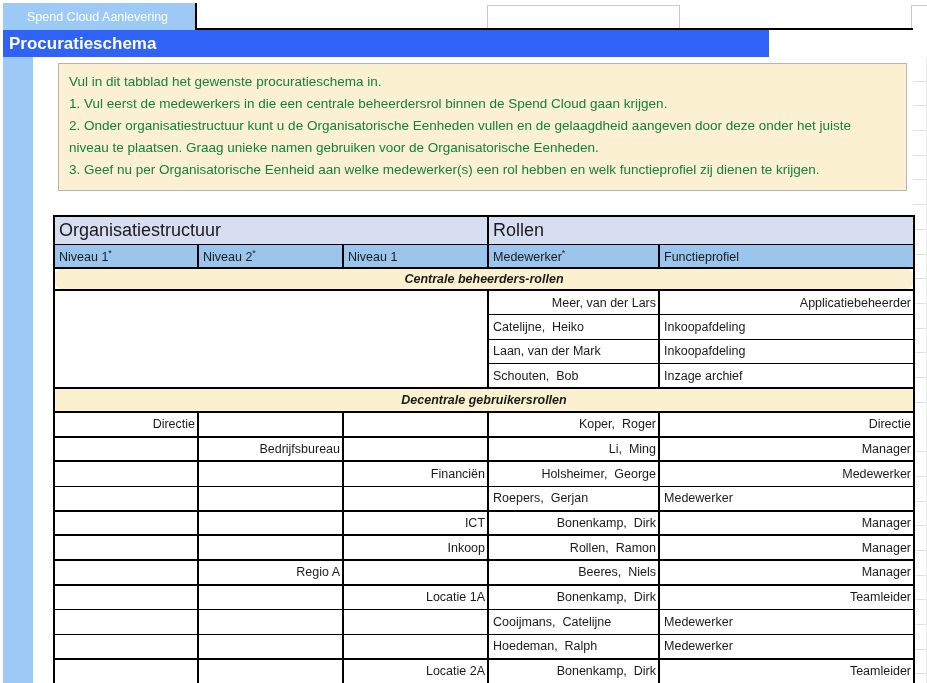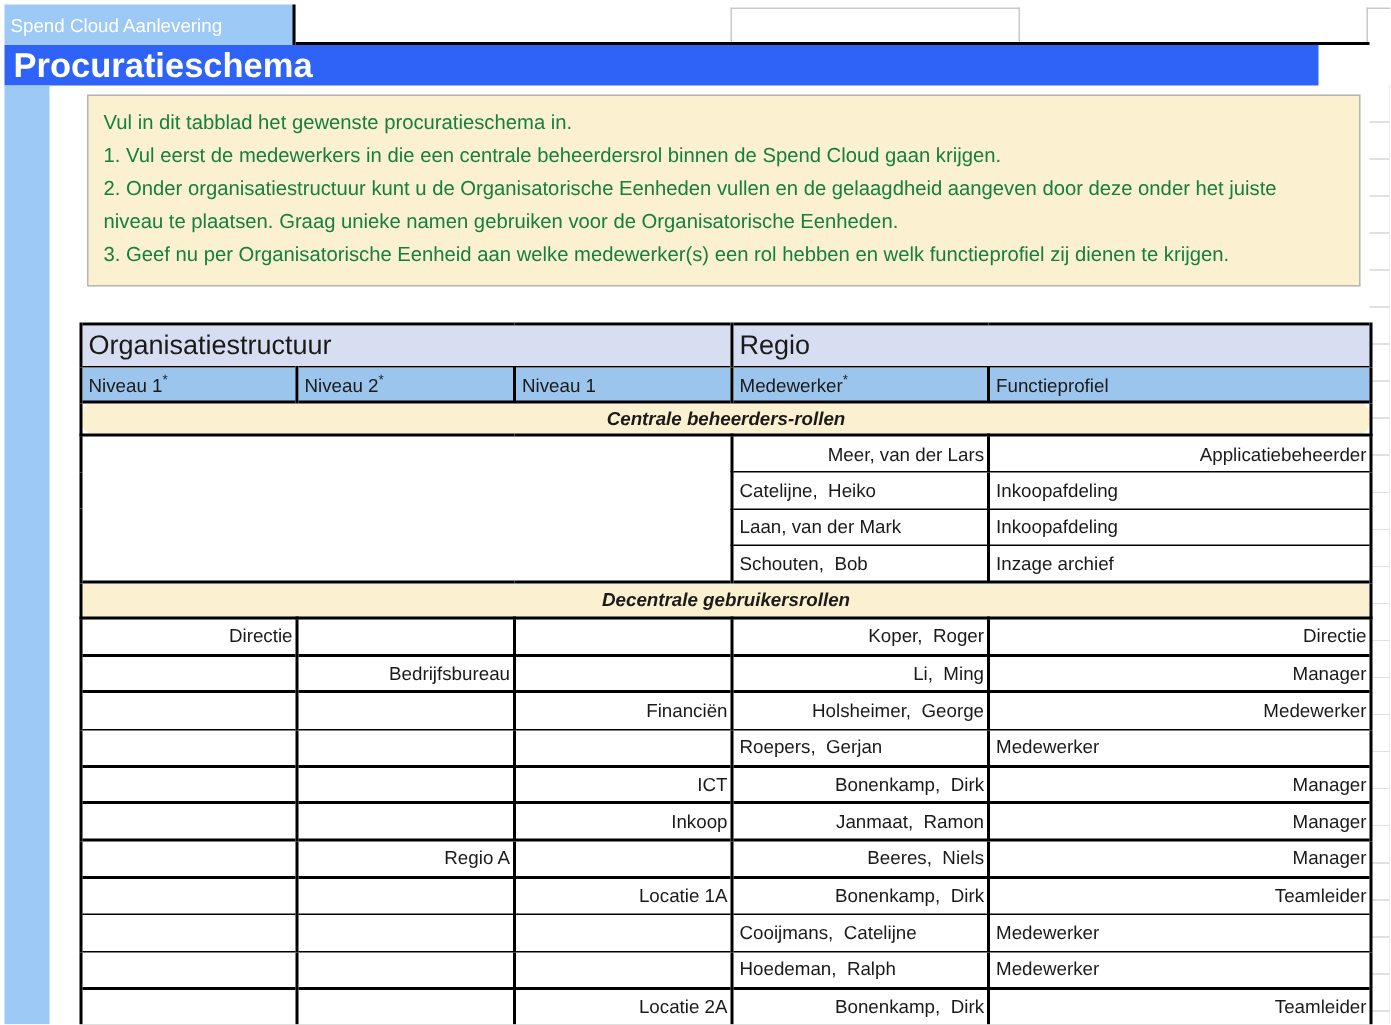--- a/index.html
+++ b/index.html
@@ -4,29 +4,29 @@
 <style>
   html,body{margin:0;padding:0;background:#fff;}
   .page{position:relative;width:927px;height:683px;background:#fff;overflow:hidden;
         font-family:"Liberation Sans",sans-serif;color:#1a1a1a;}
 
   
   .tabbar{position:absolute;left:3px;top:3px;width:910px;height:27px;}
   .tabline{position:absolute;left:194px;right:0;bottom:0;height:2px;background:#000;}
   .tab-active{position:absolute;left:0;top:0;bottom:0;width:194px;background:#9cc9f5;
               border-right:2px solid #000;color:#fff;font-size:12.5px;
-              display:flex;align-items:center;padding-left:4px;box-sizing:border-box;}
+              display:flex;align-items:center;padding-left:24px;box-sizing:border-box;}
   .tab-ghost{position:absolute;top:2px;bottom:2px;background:#fff;
              border:1px solid #c9c9c9;border-bottom:none;box-sizing:border-box;}
   .tab-ghost.g1{left:484px;width:193px;}
   .tab-ghost.g2{left:908px;width:19px;border-right:none;}
 
   
-  .titlebar{position:absolute;left:3px;top:30px;width:876px;height:27px;background:#2f63f7;
-            color:#fff;font-size:23px;font-weight:bold;display:flex;align-items:center;
+  .titlebar{position:absolute;left:3px;top:30px;width:766px;height:27px;background:#2f63f7;
+            color:#fff;font-size:17px;font-weight:bold;display:flex;align-items:center;
             padding-left:6px;box-sizing:border-box;}
 
   
   .leftstrip{position:absolute;left:3px;top:57px;width:30px;bottom:0;background:#9cc9f5;}
   .gridstrip{position:absolute;left:913px;right:0;top:57px;bottom:0;
              background:repeating-linear-gradient(to bottom,#fff 0,#fff 23.7px,#e0e0e0 23.7px,#e0e0e0 24.7px);
              border-right:1px solid #ececec;box-sizing:border-box;}
 
   
   .instructions{position:absolute;left:58px;top:63px;width:849px;box-sizing:border-box;
@@ -84,21 +84,21 @@
       <colgroup>
         <col style="width:144px">
           <col style="width:145px">
           <col style="width:145px">
         <col style="width:171px">
           <col style="width:255px">
       </colgroup>
       <thead>
         <tr>
           <th class="group" colspan="3">Organisatiestructuur</th>
-          <th class="group" colspan="2">Regio</th>
+          <th class="group" colspan="2">Rollen</th>
         </tr>
         <tr>
           <th class="colhead"><span>Niveau 1</span><sup>*</sup></th>
           <th class="colhead"><span>Niveau 2</span><sup>*</sup></th>
           <th class="colhead"><span>Niveau 1</span><sup></sup></th>
           <th class="colhead"><span>Medewerker</span><sup>*</sup></th>
           <th class="colhead"><span>Functieprofiel</span><sup></sup></th>
         </tr>
       </thead>
       <tbody id="proc-body">
@@ -157,21 +157,21 @@
             <td></td>
             <td></td>
             <td>ICT</td>
             <td>Bonenkamp,  Dirk</td>
             <td>Manager</td>
           </tr>
           <tr class="r-data block">
             <td></td>
             <td></td>
             <td>Inkoop</td>
-            <td>Janmaat,  Ramon</td>
+            <td>Rollen,  Ramon</td>
             <td>Manager</td>
           </tr>
           <tr class="r-data block">
             <td></td>
             <td>Regio A</td>
             <td></td>
             <td>Beeres,  Niels</td>
             <td>Manager</td>
           </tr>
           <tr class="r-data block">

